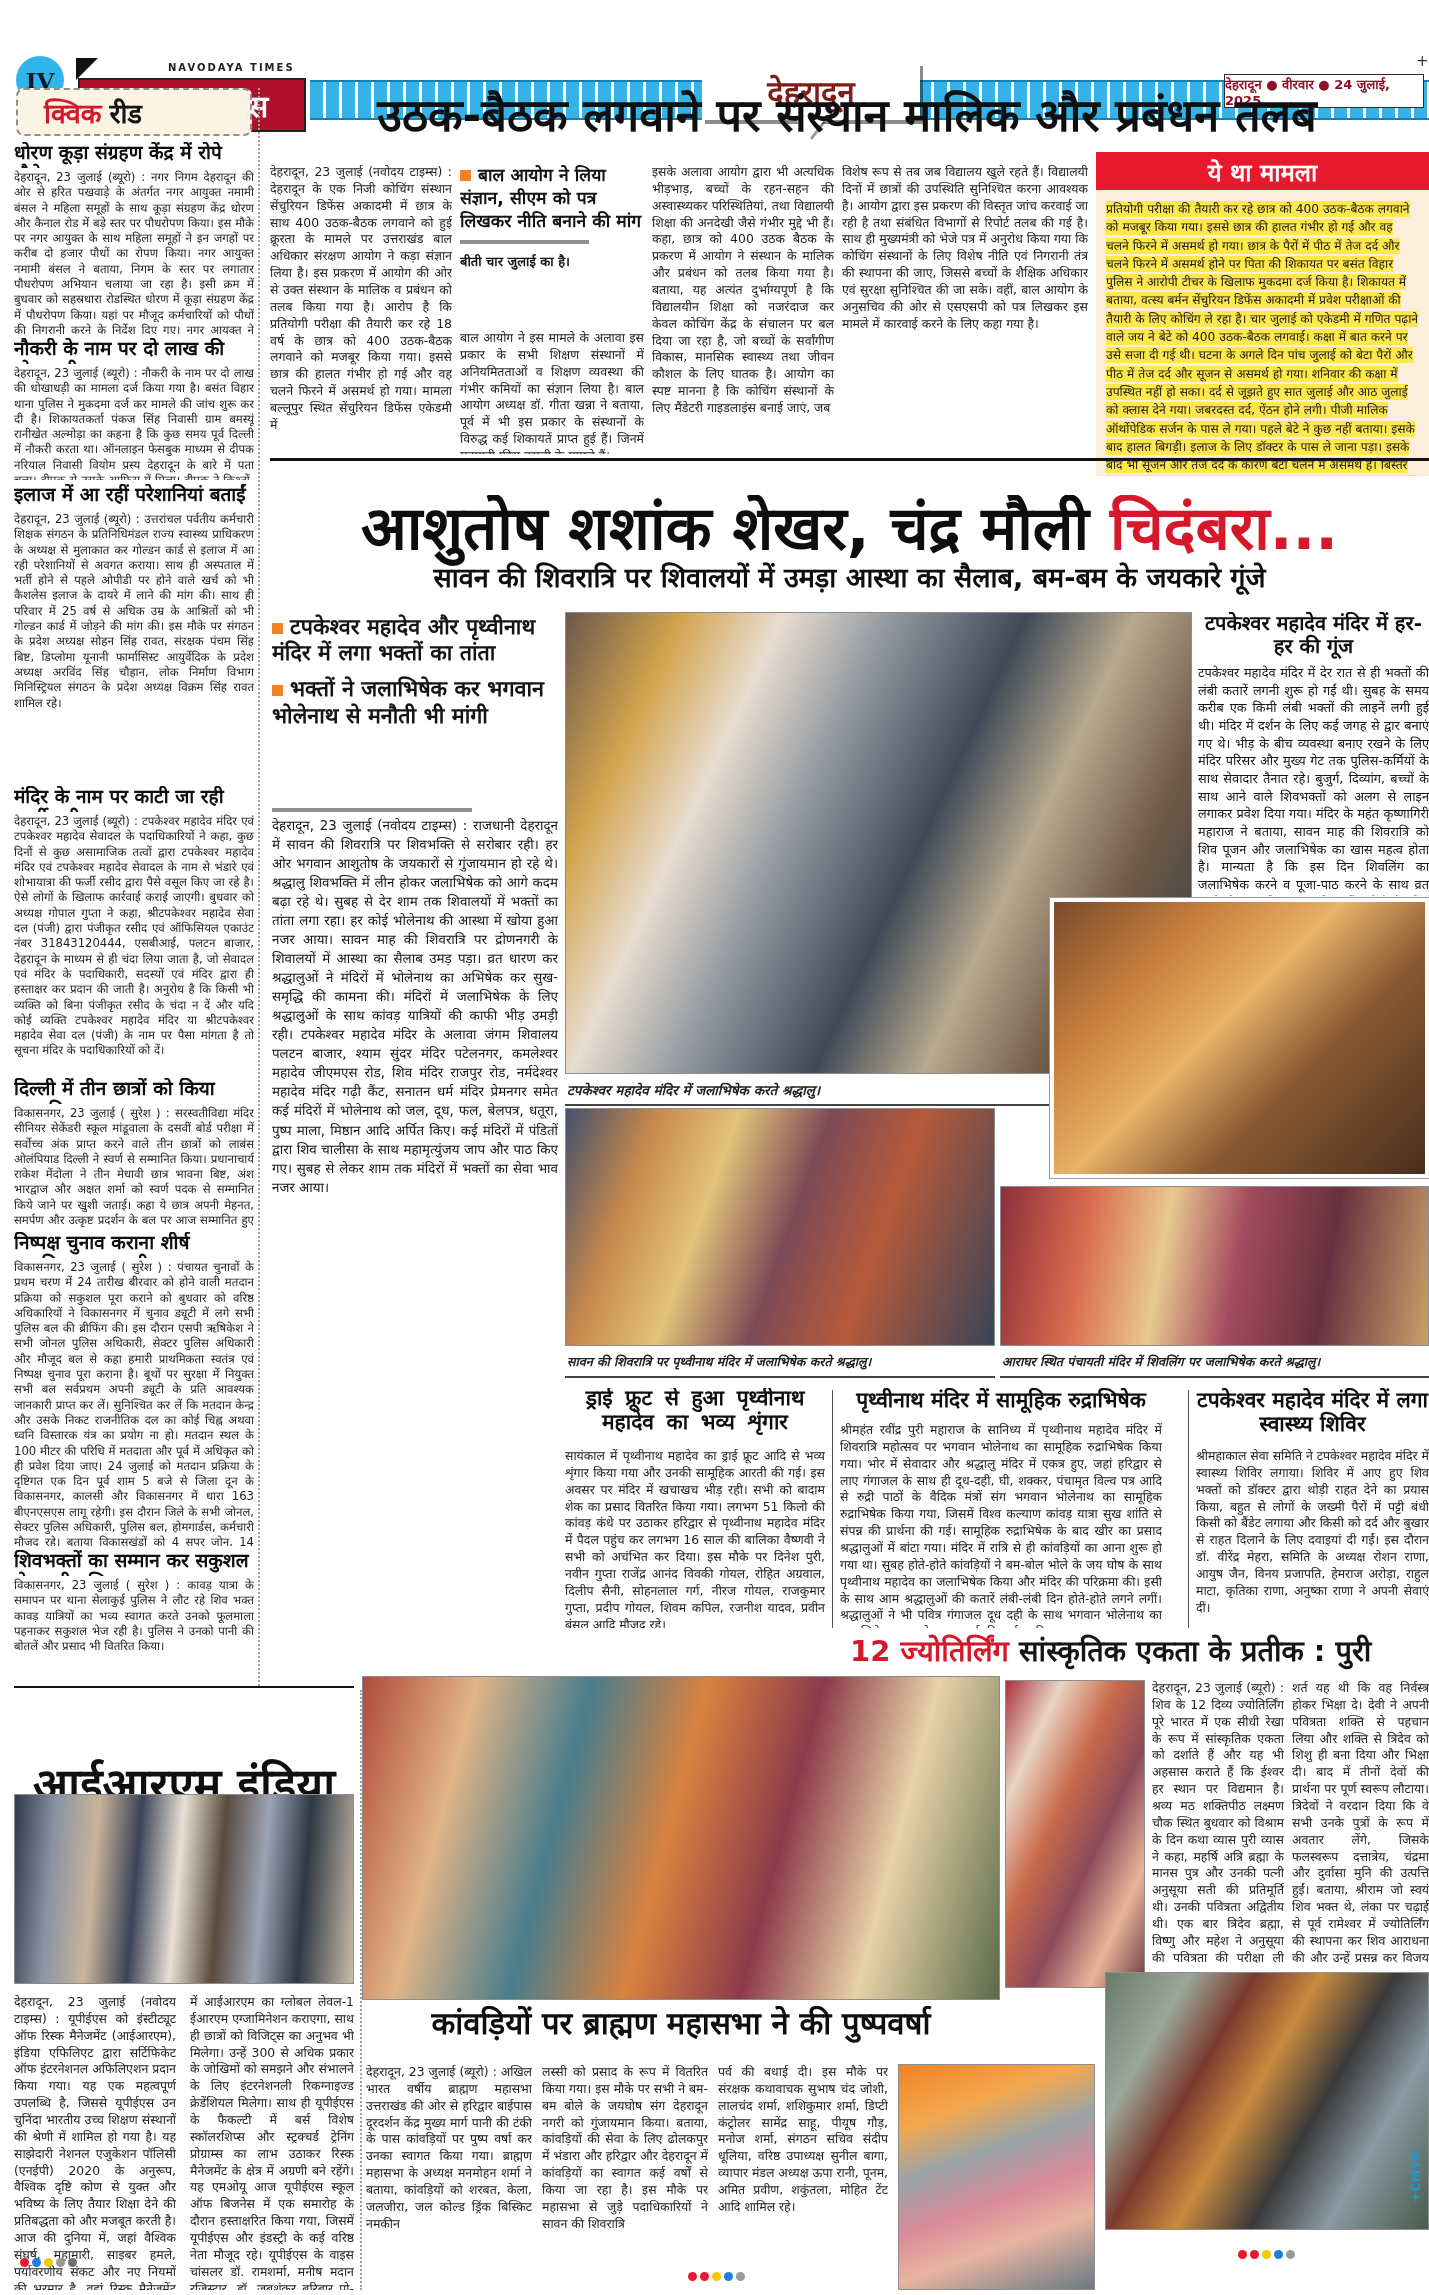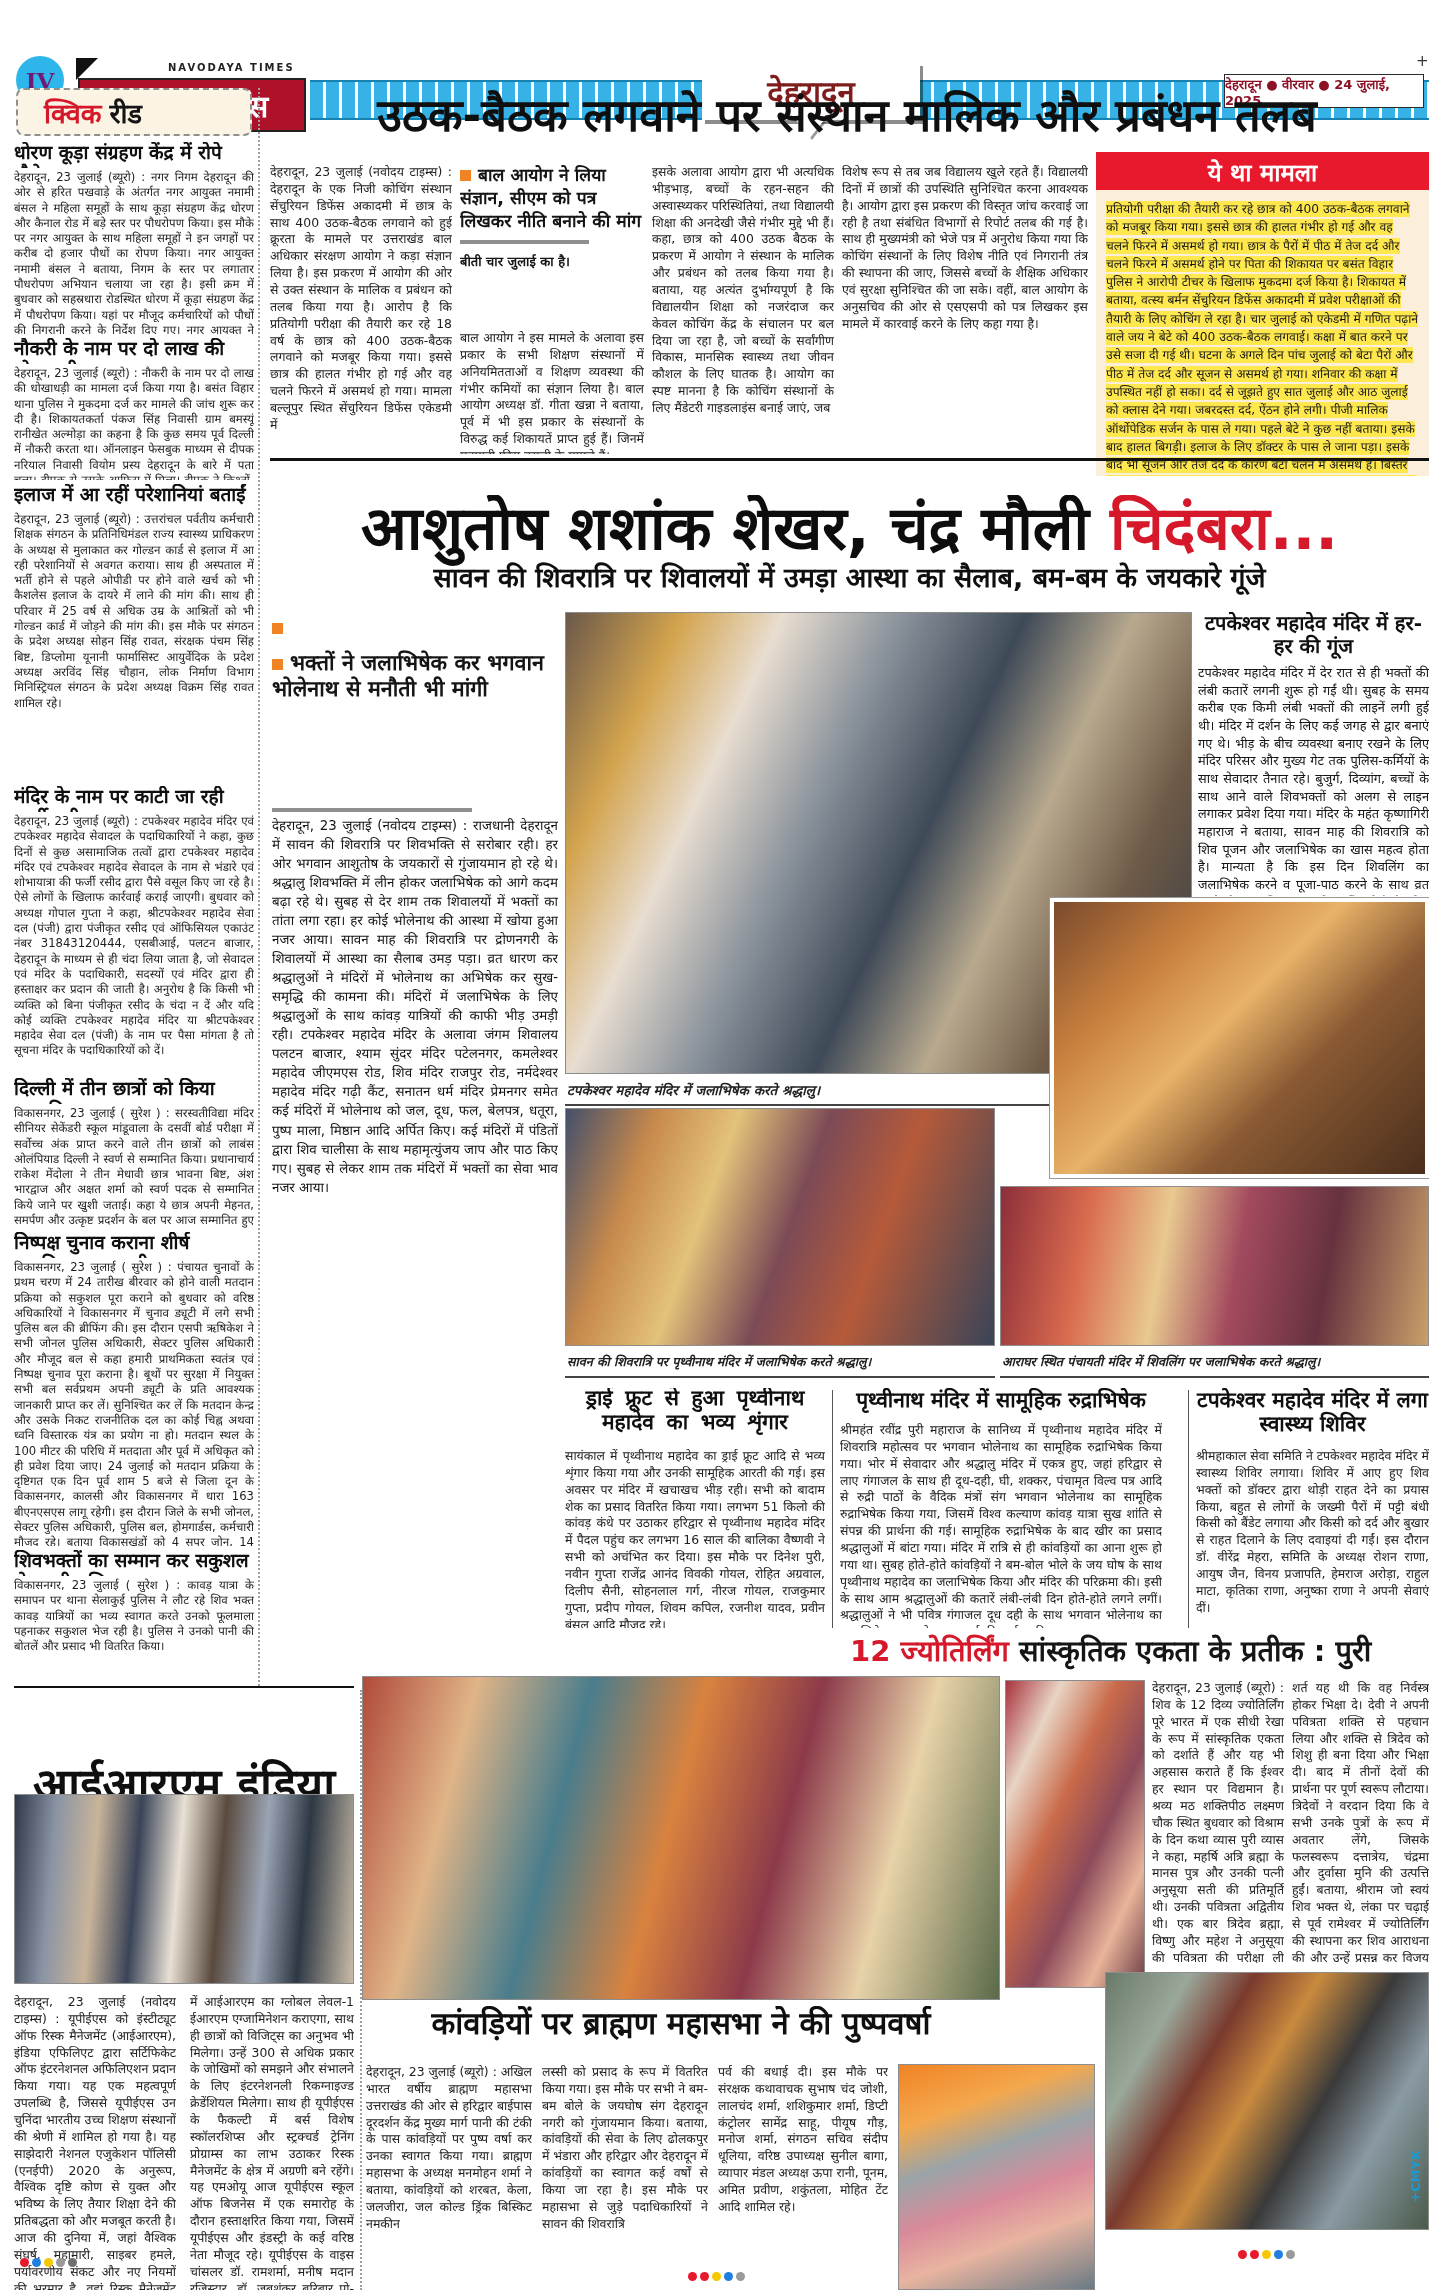--- a/index.html
+++ b/index.html
@@ -49,21 +49,21 @@
   .p-flag{background:linear-gradient(160deg,#f08324 0%,#f4a84e 22%,#9aa4a8 40%,#d98a9a 58%,#e8b4a0 74%,#6a7a84 100%);}
   .p-moto{background:linear-gradient(120deg,#6a7a6a 0%,#9aa89a 18%,#7a3a2e 32%,#c98a3e 46%,#3a3a3a 62%,#8a9aa4 78%,#4a5a4a 100%);}
   .p-upes{background:linear-gradient(95deg,#2e3848 0%,#8a94a4 12%,#c9b49a 24%,#3a4458 36%,#e8e0d4 48%,#5a4a3e 60%,#9aa4b4 72%,#2e3844 84%,#c9bca8 100%);}
   .p-jcrowd{background:linear-gradient(115deg,#a8323e 0%,#e8d4c4 20%,#c96a4a 40%,#8c4a5a 60%,#e8b49a 80%,#6a3a44 100%);}
 </style>
 </head>
 <body>
 
 <div id="page">
 
-  <div class="abs" style="left:16px;top:56px;width:48px;height:48px;border-radius:50%;background:#2eb6ea;color:#701a75;
+  <div class="abs" style="left:16px;top:56px;width:48px;height:48px;border-radius:50%;background:#2eb6ea;color:#0f172a;
        display:flex;align-items:center;justify-content:center;font-weight:800;font-size:23px;font-family:'DejaVu Serif',serif;">IV</div>
   <div class="abs" style="left:76px;top:58px;width:0;height:0;border-right:22px solid transparent;border-top:22px solid #111;"></div>
   <div class="abs" style="left:168px;top:62px;font-size:10px;letter-spacing:2px;font-weight:700;color:#222;">NAVODAYA TIMES</div>
   <div class="abs nameplate" style="left:78px;top:78px;width:228px;height:54px;">नवोदय टाइम्स</div>
   <div class="abs stripes" style="left:310px;top:80px;width:1119px;height:40px;"></div>
   <div class="abs badge" style="left:702px;top:62px;width:218px;height:58px;">
     <span>देहरादून</span>
   </div>
   <div class="abs ptr" style="left:796px;top:120px;"></div>
   <div class="abs datebox" style="left:1224px;top:74px;width:200px;height:34px;">देहरादून ● वीरवार ● 24 जुलाई, 2025</div>
@@ -118,21 +118,21 @@
   </div>
 
   <div class="abs hrule" style="left:270px;top:458px;width:1159px;height:3px;"></div>
 
   <div class="abs center ovh" style="left:270px;top:495px;width:1159px;height:88px;font-weight:800;font-size:60px;line-height:1.1;color:#0d0d0d;">
     <span>आशुतोष शशांक शेखर, चंद्र मौली </span><span class="red">चिदंबरा...</span>
   </div>
   <div class="abs head-dev center ovh" style="left:270px;top:562px;width:1159px;height:38px;font-size:27px;">सावन की शिवरात्रि पर शिवालयों में उमड़ा आस्था का सैलाब, बम-बम के जयकारे गूंजे</div>
 
   <div class="abs ovh" style="left:272px;top:614px;width:286px;height:182px;font-size:21.5px;font-weight:800;line-height:1.22;">
-    <div style="margin-bottom:10px;"><span class="sq"></span></div>
+    <div style="margin-bottom:10px;"><span class="sq"></span><span>टपकेश्वर महादेव और पृथ्वीनाथ मंदिर में लगा भक्तों का तांता</span></div>
     <div><span class="sq"></span><span>भक्तों ने जलाभिषेक कर भगवान भोलेनाथ से मनौती भी मांगी</span></div>
   </div>
   <div class="abs grayrule" style="left:272px;top:800px;width:200px;"></div>
   <div class="abs jt ovh" style="left:272px;top:816px;width:286px;height:812px;font-size:13.4px;line-height:1.42;">देहरादून, 23 जुलाई (नवोदय टाइम्स) : राजधानी देहरादून में सावन की शिवरात्रि पर शिवभक्ति से सरोबार रही। हर ओर भगवान आशुतोष के जयकारों से गुंजायमान हो रहे थे। श्रद्धालु शिवभक्ति में लीन होकर जलाभिषेक को आगे कदम बढ़ा रहे थे। सुबह से देर शाम तक शिवालयों में भक्तों का तांता लगा रहा। हर कोई भोलेनाथ की आस्था में खोया हुआ नजर आया। सावन माह की शिवरात्रि पर द्रोणनगरी के शिवालयों में आस्था का सैलाब उमड़ पड़ा। व्रत धारण कर श्रद्धालुओं ने मंदिरों में भोलेनाथ का अभिषेक कर सुख-समृद्धि की कामना की। मंदिरों में जलाभिषेक के लिए श्रद्धालुओं के साथ कांवड़ यात्रियों की काफी भीड़ उमड़ी रही। टपकेश्वर महादेव मंदिर के अलावा जंगम शिवालय पलटन बाजार, श्याम सुंदर मंदिर पटेलनगर, कमलेश्वर महादेव जीएमएस रोड, शिव मंदिर राजपुर रोड, नर्मदेश्वर महादेव मंदिर गढ़ी कैंट, सनातन धर्म मंदिर प्रेमनगर समेत कई मंदिरों में भोलेनाथ को जल, दूध, फल, बेलपत्र, धतूरा, पुष्प माला, मिष्ठान आदि अर्पित किए। कई मंदिरों में पंडितों द्वारा शिव चालीसा के साथ महामृत्युंजय जाप और पाठ किए गए। सुबह से लेकर शाम तक मंदिरों में भक्तों का सेवा भाव नजर आया।</div>
 
   <div class="abs photo p-main" style="left:565px;top:612px;width:627px;height:462px;"></div>
   <div class="abs cap ovh" style="left:565px;top:1078px;width:627px;height:28px;">टपकेश्वर महादेव मंदिर में जलाभिषेक करते श्रद्धालु।</div>
 
   <div class="abs head-dev center ovh" style="left:1198px;top:612px;width:231px;height:48px;font-size:20px;">टपकेश्वर महादेव मंदिर में हर-हर की गूंज</div>
   <div class="abs jt ovh" style="left:1198px;top:664px;width:231px;height:232px;font-size:12.8px;line-height:1.38;">टपकेश्वर महादेव मंदिर में देर रात से ही भक्तों की लंबी कतारें लगनी शुरू हो गईं थी। सुबह के समय करीब एक किमी लंबी भक्तों की लाइनें लगी हुई थी। मंदिर में दर्शन के लिए कई जगह से द्वार बनाएं गए थे। भीड़ के बीच व्यवस्था बनाए रखने के लिए मंदिर परिसर और मुख्य गेट तक पुलिस-कर्मियों के साथ सेवादार तैनात रहे। बुजुर्ग, दिव्यांग, बच्चों के साथ आने वाले शिवभक्तों को अलग से लाइन लगाकर प्रवेश दिया गया। मंदिर के महंत कृष्णागिरी महाराज ने बताया, सावन माह की शिवरात्रि को शिव पूजन और जलाभिषेक का खास महत्व होता है। मान्यता है कि इस दिन शिवलिंग का जलाभिषेक करने व पूजा-पाठ करने के साथ व्रत करने से मनवांछित फल की प्राप्ति होती है। हिंदू धर्म में भगवान शिव की चार प्रहर में पूजा अत्यंत शुभ और लाभकारी मानी गई है।</div>

